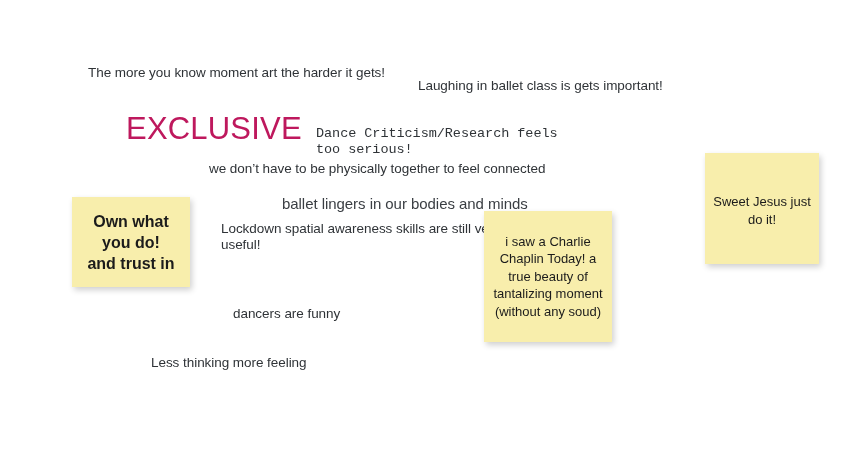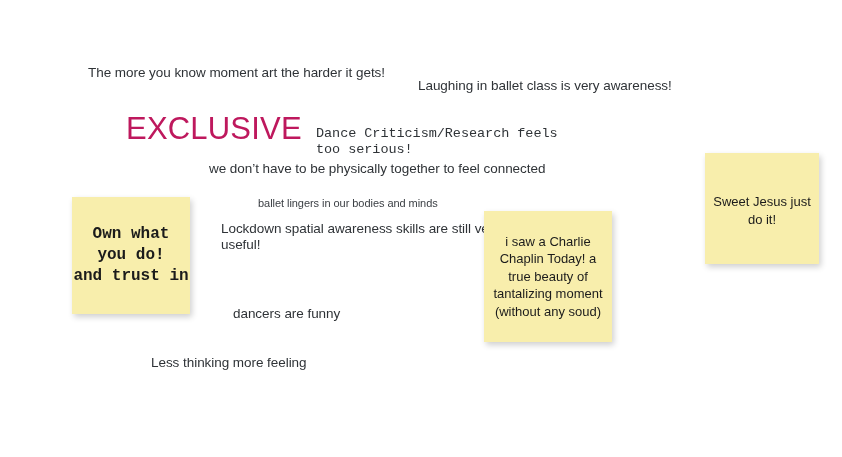--- a/index.html
+++ b/index.html
@@ -24,23 +24,24 @@
   .note-text {
     position: absolute;
     color: #2f3337;
     font-family: "Liberation Sans", sans-serif;
     font-size: 13.5px;
     line-height: 15.5px;
     white-space: pre-line;
     letter-spacing: -0.05px;
   }
   .note-text.tiny {
-    font-size: 11px;
+    font-size: 15px;
     line-height: 11px;
     color: #3a3e43;
+    margin-left: 24px;
   }
   .note-text.headline {
     font-size: 31px;
     line-height: 34px;
     font-weight: 300;
     color: #be185d;
     letter-spacing: 0.2px;
   }
   .sticky {
     position: absolute;
@@ -73,39 +74,39 @@
     align-items: flex-start;
   }
 </style>
 </head>
 <body>
 
 <div id="canvas">
 
   <div class="note-text" style="left:88px; top:65px;">The more you know moment art the harder it gets!</div>
 
-  <div class="note-text" style="left:418px; top:78px;">Laughing in ballet class is very awareness!</div>
+  <div class="note-text" style="left:418px; top:78px;">Laughing in ballet class is gets important!</div>
 
   <div class="note-text headline" style="left:126px; top:112px;">EXCLUSIVE</div>
 
   <div class="note-text" style="left:316px; top:126px;font-family:Liberation Mono, monospace;">Dance Criticism/Research feels
 too serious!</div>
 
   <div class="note-text" style="left:209px; top:161px;">we don’t have to be physically together to feel connected</div>
 
   <div class="note-text tiny" style="left:258px; top:198px;">ballet lingers in our bodies and minds</div>
 
   <div class="note-text" style="left:221px; top:221px;">Lockdown spatial awareness skills are still very
 useful!</div>
 
   <div class="note-text" style="left:151px; top:355px;">Less thinking more feeling</div>
 
   <div class="note-text" style="left:233px; top:306px;">dancers are funny</div>
 
-  <div class="sticky bold va-center" style="left:72px; top:197px; width:118px; height:117px;font-family:Liberation Mono, monospace;">
+  <div class="sticky bold va-center" style="left:72px; top:197px; width:118px; height:90px;">
     <div class="sticky-body">Own what
 you do!
 and trust in</div>
   </div>
 
   <div class="sticky plain va-center" style="left:484px; top:211px; width:128px; height:131px;">
     <div class="sticky-body">i saw a Charlie
 Chaplin Today! a
 true beauty of
 tantalizing moment

